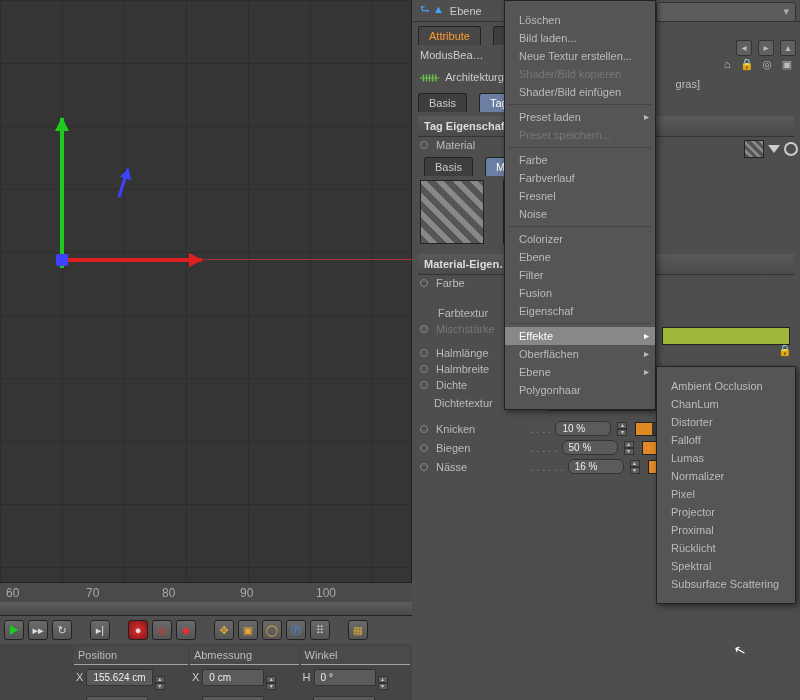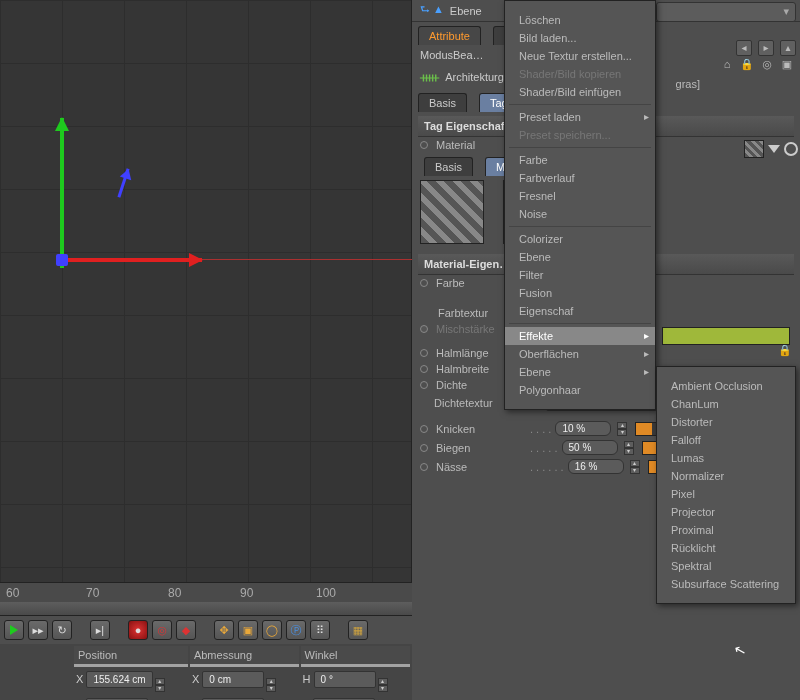--- a/index.html
+++ b/index.html
@@ -19,21 +19,21 @@
   .bluedot { position: absolute; left: 56px; top: 254px; width: 12px; height: 12px; background: #4040ff; border-radius: 2px; }
   .curve { position: absolute; inset: 0; }
   .ruler { position: absolute; left: 0; top: 582px; width: 412px; height: 20px; background: #4a4a4a; border-top: 1px solid #222; color: #aaa; }
   .ruler span { position: absolute; top: 3px; font-size: 12px; }
   .timeline { position: absolute; left: 0; top: 602px; width: 412px; height: 14px; background: linear-gradient(#5d5d5d,#4a4a4a); border-bottom: 1px solid #222; }
   .playbar { position: absolute; left: 0; top: 616px; width: 412px; height: 28px; background: #4e4e4e; display: flex; align-items: center; padding: 0 4px; gap: 4px; }
   .pbtn { width: 20px; height: 20px; background: linear-gradient(#6a6a6a,#555); border: 1px solid #222; border-radius: 3px; display: inline-flex; align-items: center; justify-content: center; color: #ddd; }
   .pbtn.play svg { fill: #1eca1e; }
   .coords { position: absolute; left: 72px; top: 644px; width: 340px; }
   .coords table { width: 100%; color: #ccc; }
-  .coords th { text-align: left; font-weight: normal; color: #bbb; padding: 3px 4px; background: #4a4a4a; border-bottom: 3px solid #a3a3a3; font-size: 11px; }
+  .coords th { text-align: left; font-weight: normal; color: #bbb; padding: 3px 4px; background: #4a4a4a; border-bottom: 1px solid #a3a3a3; font-size: 11px; }
   .coords td { padding: 2px 2px; font-size: 11px; vertical-align: middle; }
   .coords .field { display: inline-block; background: #5b5b5b; border: 1px solid #333; border-radius: 2px; padding: 2px 6px; min-width: 62px; color: #eee; font-size: 10px; }
   .spin { display: inline-flex; flex-direction: column; margin-left: 2px; }
   .spin .s { width: 10px; height: 7px; background: #5d5d5d; border: 1px solid #333; font-size: 6px; text-align: center; line-height: 5px; }
   .gridico { position: absolute; left: 74px; top: 648px; color: #888; font-size: 14px; }
 
   
   .panel { position: absolute; left: 412px; top: 0; width: 388px; height: 700px; background: #4e4e4e; }
   .treebox { padding: 4px 8px; height: 22px; border-bottom: 1px solid #333; display: flex; align-items: center; gap: 6px; }
   .treeico { color: #4aa0ff; }
@@ -114,21 +114,21 @@
   <div class="axis-red-thin"></div>
   <div class="axis-green"></div>
   <div class="axis-red"></div>
   <div class="axis-blue"></div>
   <div class="bluedot"></div>
 </div>
 
 <div class="ruler">
   <span style="left:6px">60</span>
   <span style="left:86px">70</span>
-  <span style="left:168px">80</span>
+  <span style="left:162px">80</span>
   <span style="left:240px">90</span>
   <span style="left:316px">100</span>
 </div>
 <div class="timeline"></div>
 
 <div class="playbar">
   <div class="pbtn play">
       <svg width="10" height="10">
         <path d="M1 0 L9 5 L1 10 Z"></path>
       </svg>

